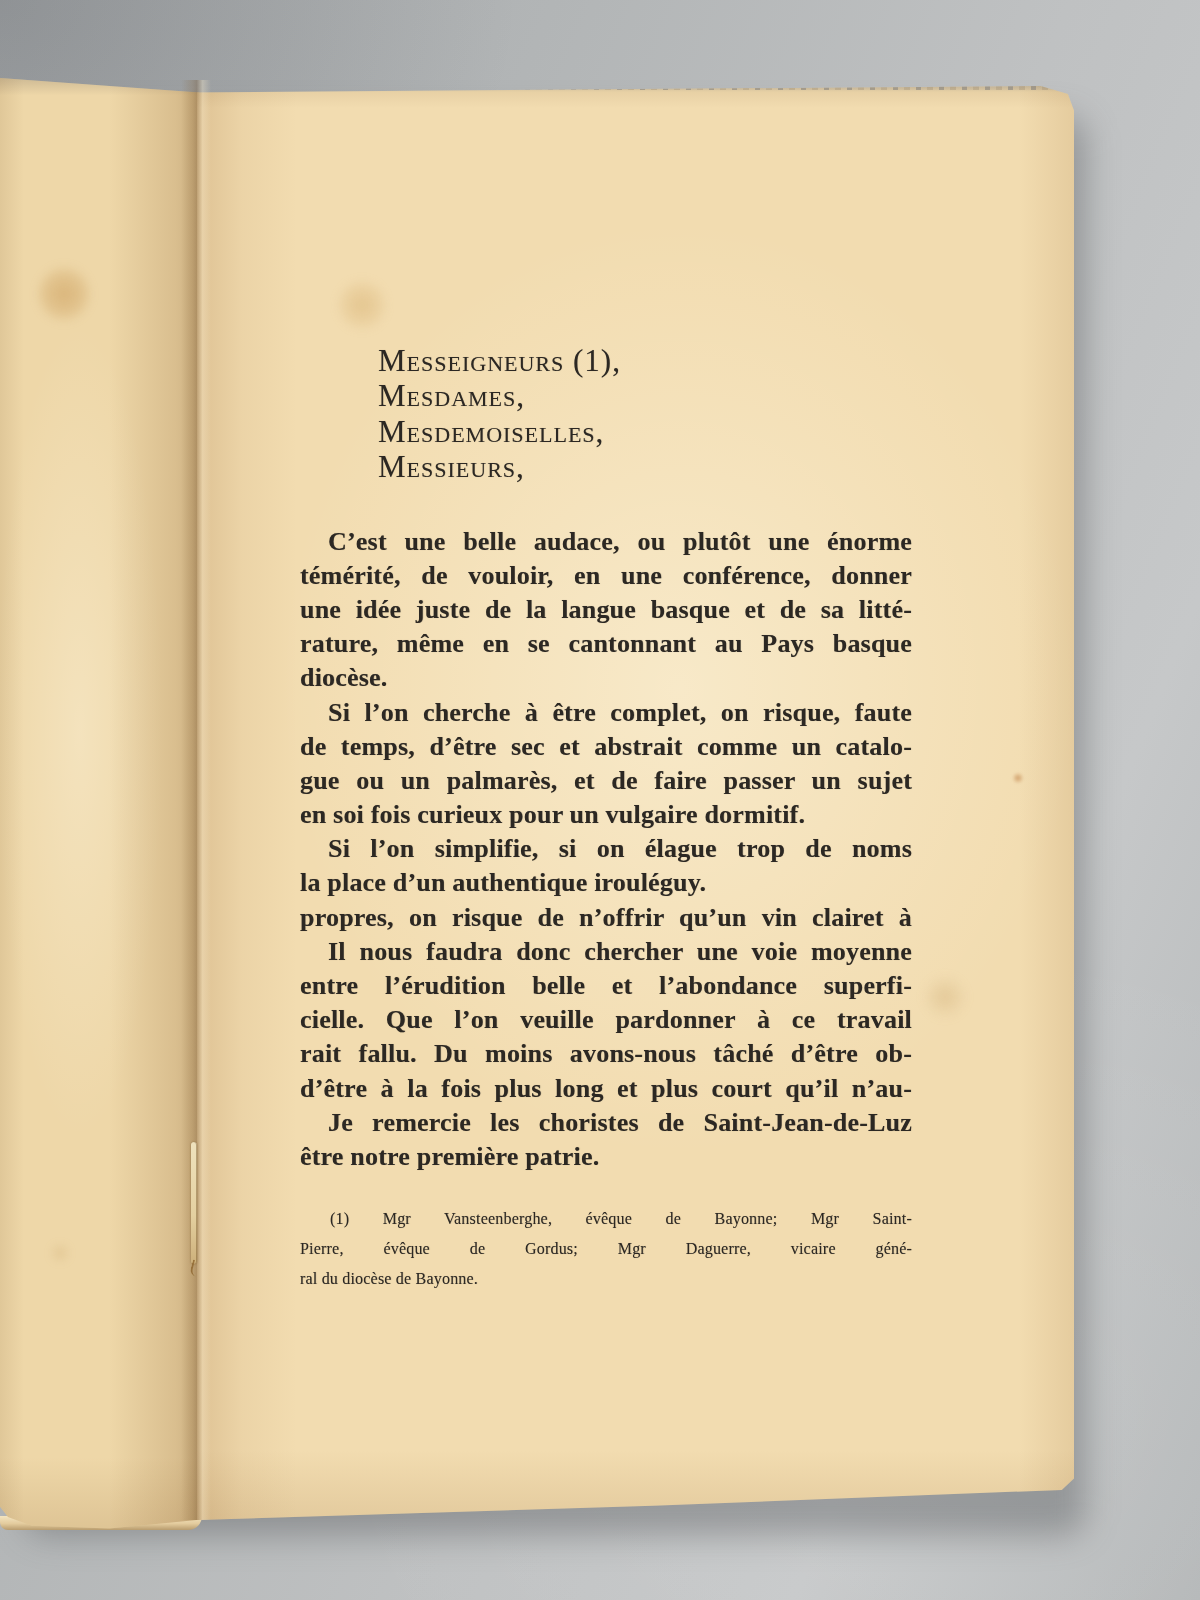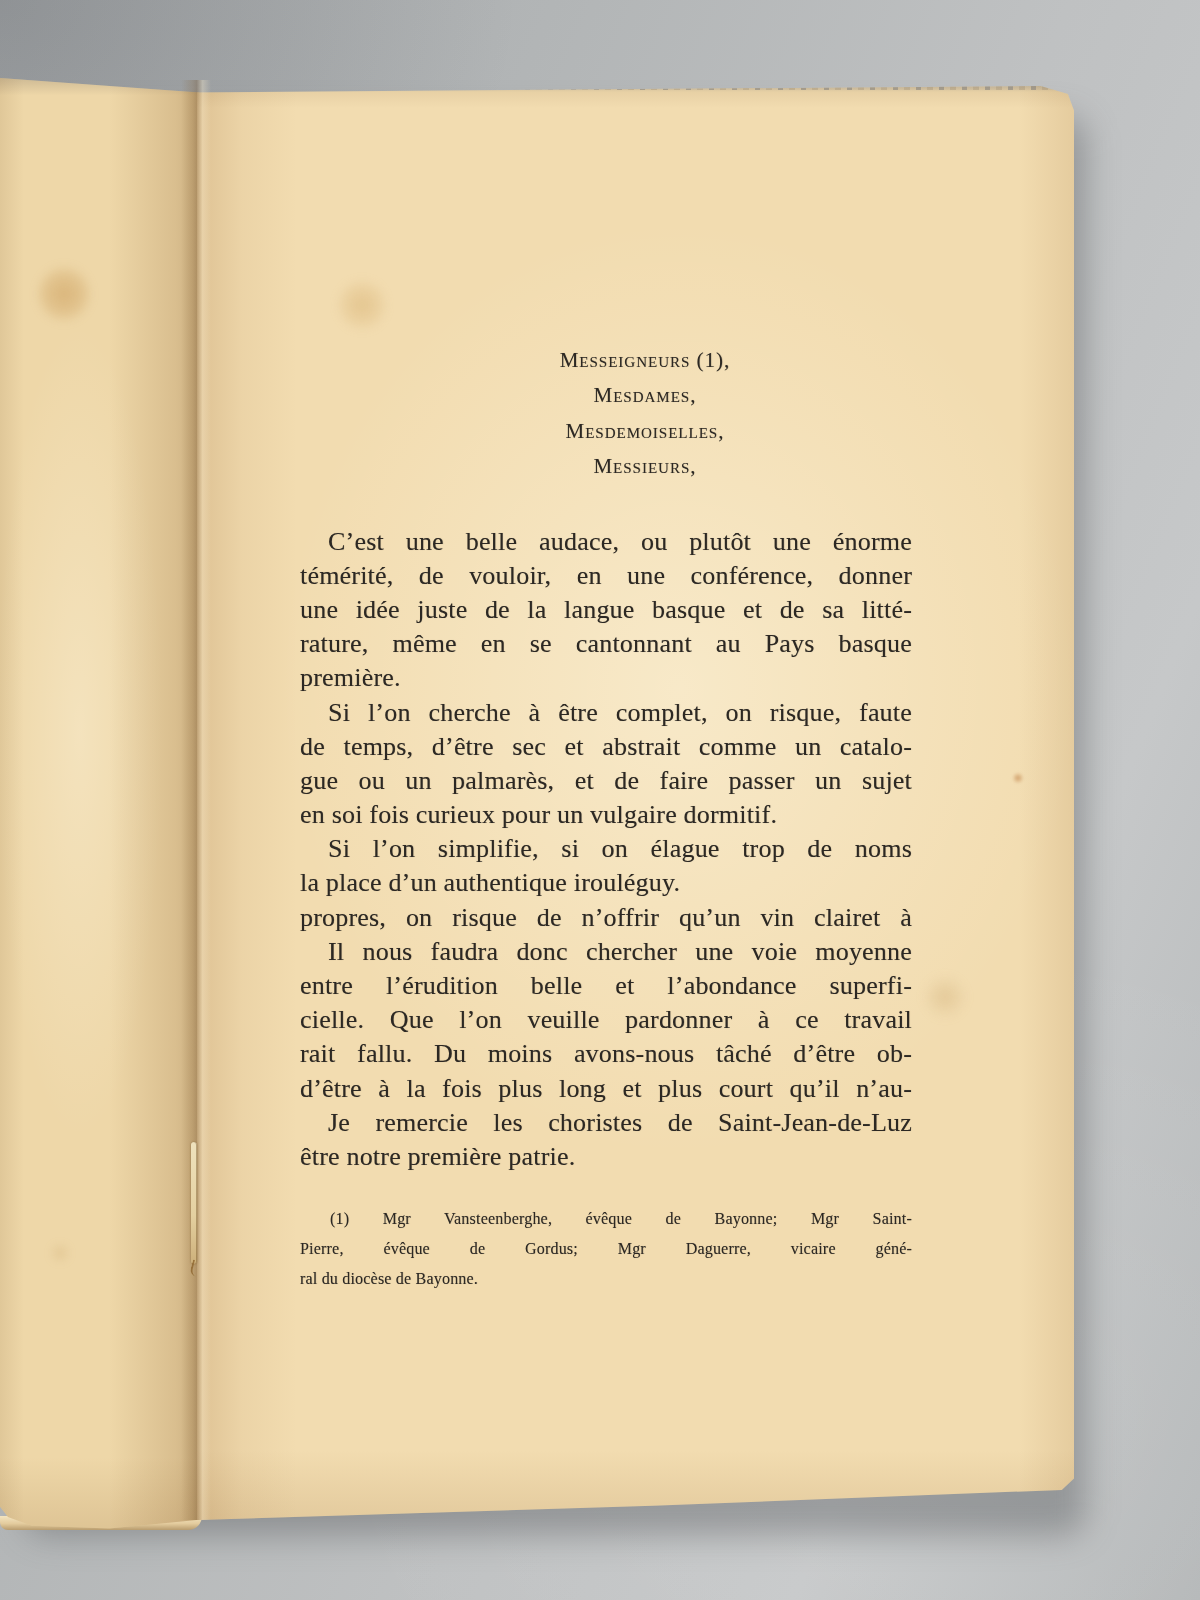--- a/index.html
+++ b/index.html
@@ -73,24 +73,24 @@
   .stain.s2{left:338px;top:280px;width:48px;height:50px;background:radial-gradient(circle,rgba(210,168,100,0.42) 0%,rgba(210,168,100,0.18) 55%,rgba(210,168,100,0) 75%);}
   .stain.s3{left:922px;top:974px;width:46px;height:46px;background:radial-gradient(circle,rgba(196,156,96,0.30) 0%,rgba(196,156,96,0) 70%);}
   .stain.s4{left:1012px;top:772px;width:12px;height:12px;filter:blur(1px);background:radial-gradient(circle,rgba(185,115,55,0.55),rgba(185,115,55,0) 70%);}
   .stain.s5{left:50px;top:1244px;width:20px;height:18px;background:radial-gradient(circle,rgba(190,145,80,0.30),rgba(190,145,80,0) 70%);}
   
   .text-col{
     position:absolute;left:103px;top:257px;width:612px;
     color:#2c2823;
     text-shadow:0.3px 0.4px 0.7px rgba(44,40,35,0.35);
   }
-  .salutations{margin:0 0 40px 78px;font-size:21px;line-height:35.4px;font-variant:small-caps;letter-spacing:1px;text-align:center;}
+  .salutations{margin:0 0 40px 78px;font-size:31px;line-height:35.4px;font-variant:small-caps;letter-spacing:1px;}
   .sal-line{height:35.4px;}
   .body-text{font-size:26px;line-height:34.2px;letter-spacing:0.2px;}
-  .body-line{height:34.2px;text-align:justify;}
+  .body-line{height:34.2px;text-align:justify;font-weight:bold;}
   .body-line.cont{text-align-last:justify;}
   .body-line.end{text-align-last:left;}
   .body-line.first{text-indent:28px;}
   .footnote{margin-top:30px;font-size:16px;line-height:30px;letter-spacing:0.2px;}
   .fn-line{height:30px;text-align:justify;}
   .fn-line.cont{text-align-last:justify;}
   .fn-line.end{text-align-last:left;}
   .fn-line.first{text-indent:30px;}
 </style>
 </head>
@@ -109,21 +109,21 @@
           <div class="sal-line">Messeigneurs (1),</div>
           <div class="sal-line">Mesdames,</div>
           <div class="sal-line">Mesdemoiselles,</div>
           <div class="sal-line">Messieurs,</div>
         </div>
       <div class="body-text">
           <div class="body-line first cont">C’est une belle audace, ou plutôt une énorme</div>
           <div class="body-line cont">témérité, de vouloir, en une conférence, donner</div>
           <div class="body-line cont">une idée juste de la langue basque et de sa litté-</div>
           <div class="body-line cont">rature, même en se cantonnant au Pays basque</div>
-          <div class="body-line end">première.</div>
+          <div class="body-line end">diocèse.</div>
           <div class="body-line first cont">Si l’on cherche à être complet, on risque, faute</div>
           <div class="body-line cont">de temps, d’être sec et abstrait comme un catalo-</div>
           <div class="body-line cont">gue ou un palmarès, et de faire passer un sujet</div>
           <div class="body-line end">en soi fois curieux pour un vulgaire dormitif.</div>
           <div class="body-line first cont">Si l’on simplifie, si on élague trop de noms</div>
           <div class="body-line end">la place d’un authentique irouléguy.</div>
           <div class="body-line cont">propres, on risque de n’offrir qu’un vin clairet à</div>
           <div class="body-line first cont">Il nous faudra donc chercher une voie moyenne</div>
           <div class="body-line cont">entre l’érudition belle et l’abondance superfi-</div>
           <div class="body-line cont">cielle. Que l’on veuille pardonner à ce travail</div>

